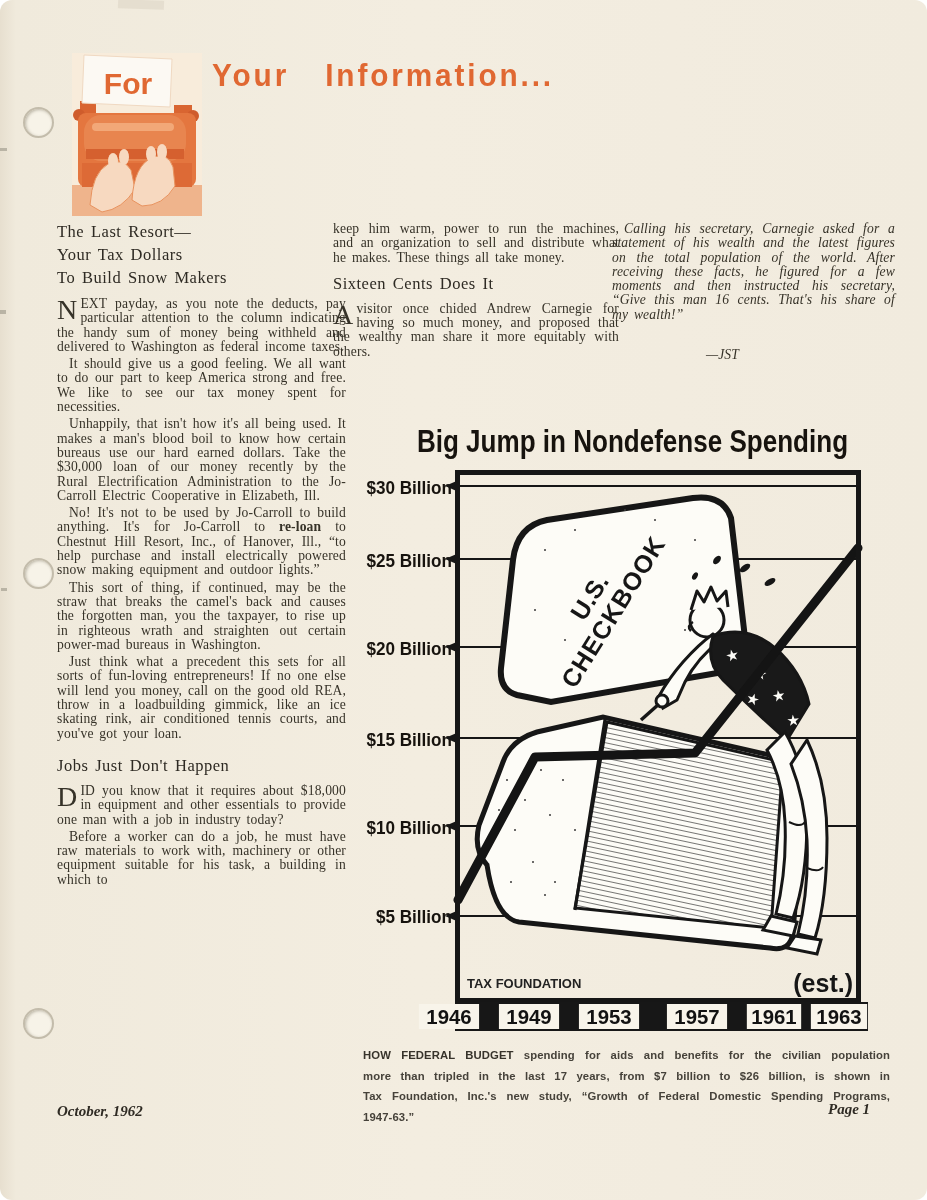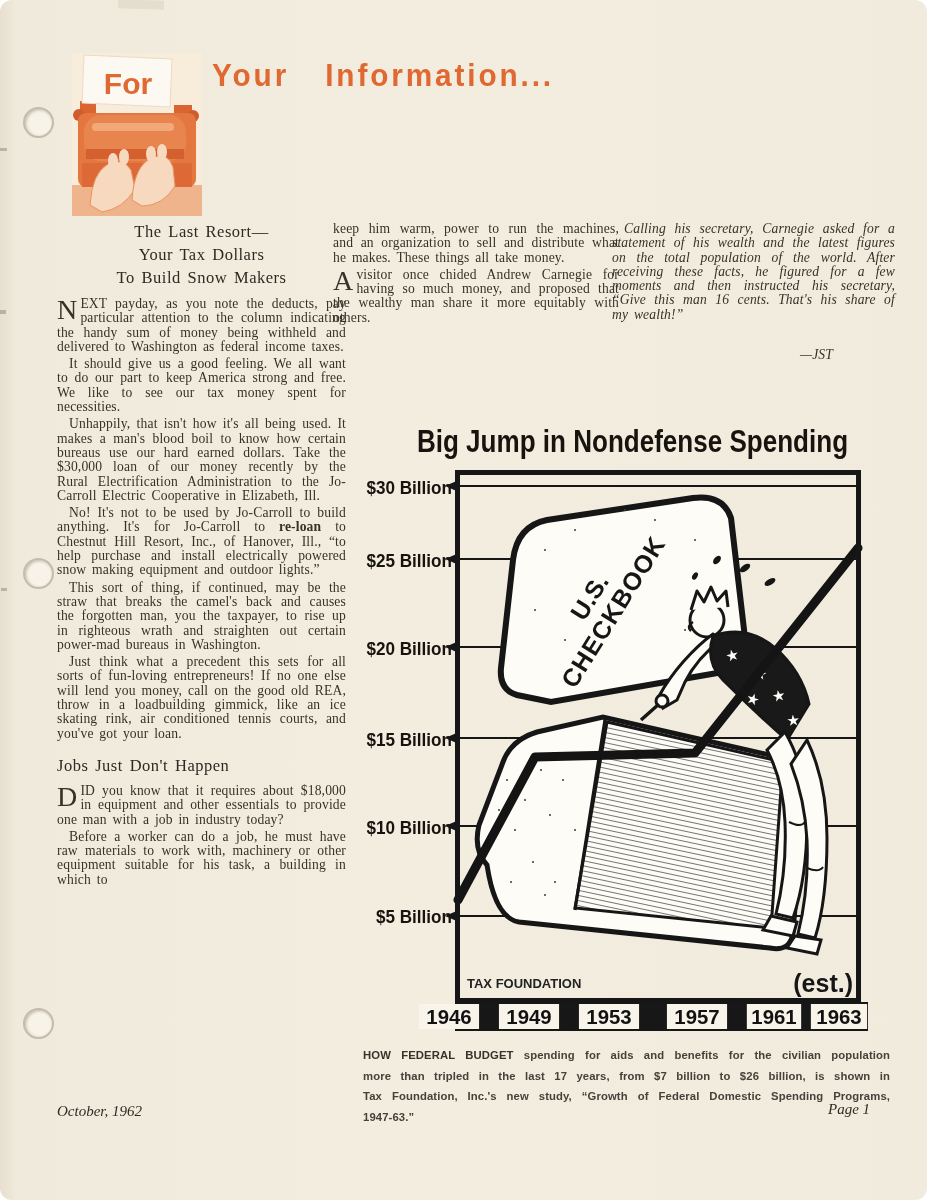--- a/index.html
+++ b/index.html
@@ -24,25 +24,25 @@
   .typewriter{position:absolute;left:72px;top:53px;}
   
   .col{position:absolute;width:289px;font-size:13.6px;line-height:14.3px;
     text-align:justify;letter-spacing:.15px;word-spacing:2.2px;color:#363228;}
   #col1{left:57px;top:220px;}
   #col2{left:333px;top:222px;width:286px;}
   #col3{left:612px;top:222px;width:283px;font-style:italic;}
   .col p{margin:0 0 3px 0;}
   .ind{text-indent:12px;}
   .head-serif{font-size:16.5px;line-height:23px;letter-spacing:.5px;color:#2e2a23;
-    font-weight:normal;margin:0 0 8px 0;text-align:center;text-indent:0;}
+    font-weight:normal;margin:0 0 8px 0;text-align:left;text-indent:0;}
   .head-serif2{font-size:16.5px;line-height:22px;letter-spacing:.5px;color:#2e2a23;
     font-weight:normal;margin:14px 0 7px 0;text-align:left;text-indent:0;}
   .dropcap{float:left;font-size:28px;line-height:23px;padding:1px 3px 0 0;}
-  .byline{text-align:right;padding-right:62px;margin-top:26px !important;}
+  .byline{text-align:center;padding-right:62px;margin-top:26px !important;}
   
   .chart-title{
     position:absolute;left:375px;top:424px;width:515px;text-align:center;
     font-family:"Liberation Sans","DejaVu Sans",sans-serif;font-weight:bold;
     font-size:31px;color:#17130e;transform:scaleX(.84);transform-origin:center;
     letter-spacing:0px;white-space:nowrap;
   }
   .ylab{
     position:absolute;left:352px;width:100px;text-align:right;height:22px;
     font-family:"Liberation Sans","DejaVu Sans",sans-serif;font-weight:bold;
@@ -58,21 +58,21 @@
   }
   
   .caption{
     position:absolute;left:363px;top:1045px;width:527px;
     font-family:"Liberation Sans","DejaVu Sans",sans-serif;font-weight:bold;
     font-size:11.3px;line-height:20.5px;word-spacing:5.5px;letter-spacing:.1px;
     color:#46423a;text-align:justify;
   }
   .cap-lead{color:#37332b;margin-top:12px;}
   
-  .foot{position:absolute;font-size:15px;font-weight:normal;font-style:italic;color:#2f2b24;}
+  .foot{position:absolute;font-size:15px;font-weight:bold;font-style:italic;color:#2f2b24;}
   #foot-left{left:57px;top:1103px;}
   #foot-right{left:828px;top:1101px;width:62px;text-align:left;}
 </style>
 </head>
 <body>
 
 <div id="page">
 
   <div class="notch"></div>
   <div class="hole" style="left:23px;top:107px;"></div>
@@ -117,20 +117,21 @@
     <p class="ind"><span>No! It's not to be used by Jo-Carroll to build anything. It's for Jo-Carroll to </span><b>re-loan</b><span> to Chestnut Hill Resort, Inc., of Hanover, Ill., “to help purchase and install electrically powered snow making equipment and outdoor lights.”</span></p>
     <p class="ind">This sort of thing, if continued, may be the straw that breaks the camel's back and causes the forgotten man, you the taxpayer, to rise up in righteous wrath and straighten out certain power-mad bureaus in Washington.</p>
     <p class="ind">Just think what a precedent this sets for all sorts of fun-loving entrepreneurs! If no one else will lend you money, call on the good old REA, throw in a loadbuilding gimmick, like an ice skating rink, air conditioned tennis courts, and you've got your loan.</p>
     <h2 class="head-serif2">Jobs Just Don't Happen</h2>
     <p><span class="dropcap">D</span><span>ID you know that it requires about $18,000 in equipment and other essentials to provide one man with a job in industry today?</span></p>
     <p class="ind">Before a worker can do a job, he must have raw materials to work with, machinery or other equipment suitable for his task, a building in which to</p>
   </div>
 
   <div class="col" id="col2">
     <p>keep him warm, power to run the machines, and an organization to sell and distribute what he makes. These things all take money.</p>
+    <h2 class="head-serif2" style="margin-top:8px;">Sixteen Cents Does It</h2>
     <p><span class="dropcap">A</span><span> visitor once chided Andrew Carnegie for having so much money, and proposed that the wealthy man share it more equitably with others.</span></p>
   </div>
 
   <div class="col" id="col3">
     <p class="ind">Calling his secretary, Carnegie asked for a statement of his wealth and the latest figures on the total population of the world. After receiving these facts, he figured for a few moments and then instructed his secretary, “Give this man 16 cents. That's his share of my wealth!”</p>
     <p class="byline">—JST</p>
   </div>
 
   <div class="chart-title">Big Jump in Nondefense Spending</div>
 

